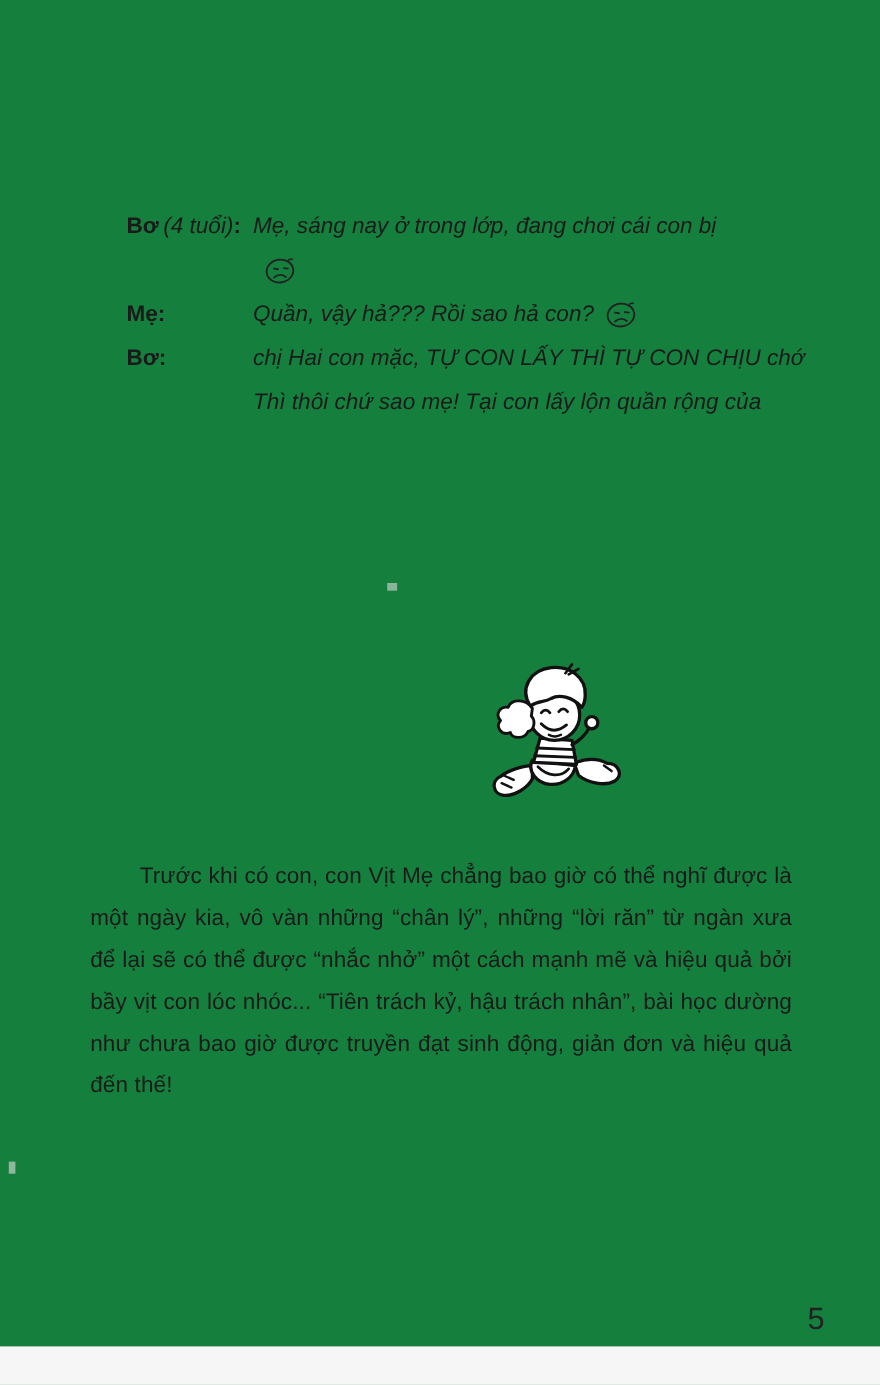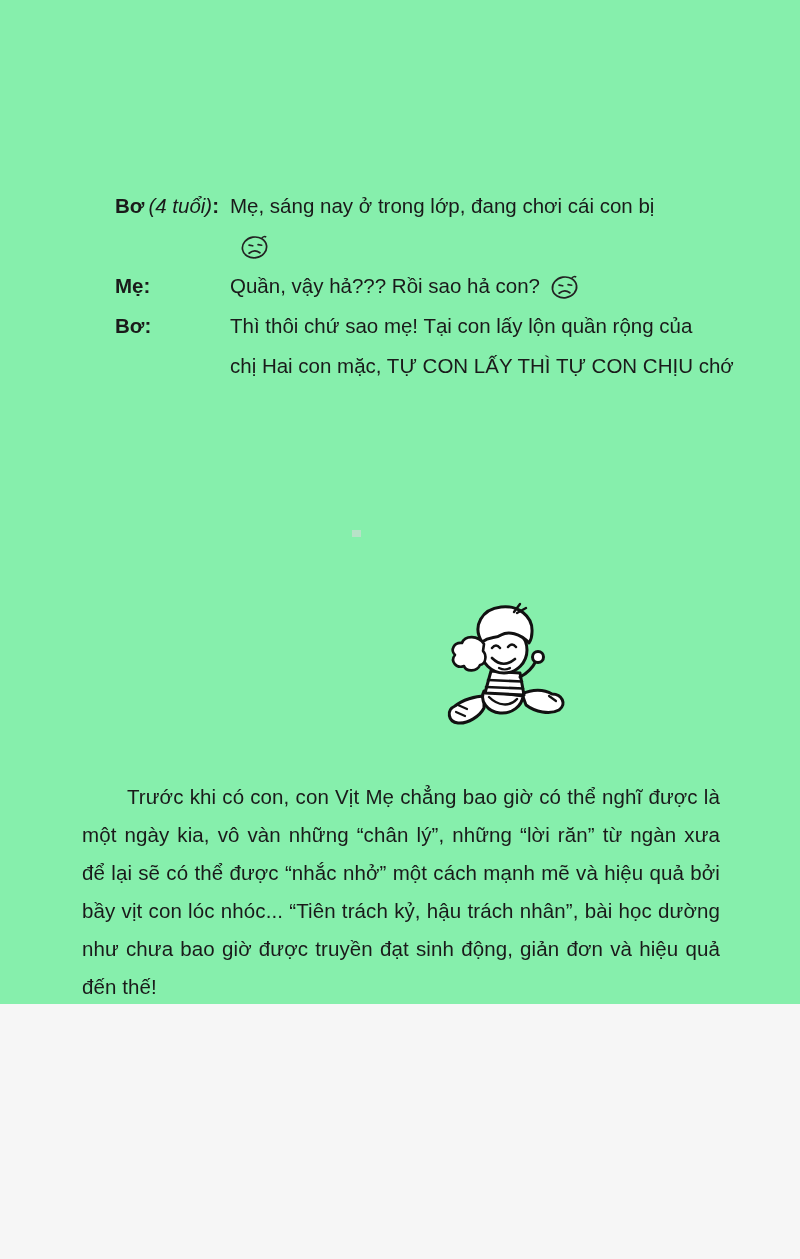--- a/index.html
+++ b/index.html
@@ -3,22 +3,22 @@
 <meta charset="utf-8">
 <style>
   html, body { margin: 0; padding: 0; }
   body {
     width: 800px; height: 1259px;
     background: #f6f6f6;
     font-family: "Liberation Sans", sans-serif;
   }
   .page {
     position: relative;
-    width: 800px; height: 1004px;
-    background: #86efac;
+    width: 800px; height: 1224px;
+    background: #15803d;
     color: #1a1a1a;
     overflow: hidden;
   }
 
   
   .dialogue {
     position: absolute;
     left: 115px; top: 186px;
     width: 600px;
   }
@@ -29,20 +29,21 @@
     line-height: 40px;
     white-space: nowrap;
   }
   .speaker .sp-name { font-weight: 700; }
   .speaker .sp-note { font-style: italic; font-weight: 400; margin-left: 4px; }
   .speaker .sp-colon { font-weight: 700; }
   .dtext {
     flex: 1;
     font-size: 20.5px;
     line-height: 40px;
+    font-style: italic;
   }
   .dline { white-space: nowrap; }
   .sadface {
     width: 31px; height: 27px;
     vertical-align: -7px;
     margin-left: 9px;
   }
 
   
   .illustration {
@@ -118,22 +119,22 @@
             <path d="M11,22.5 Q17,17.5 23,22" fill="none" stroke="#222" stroke-width="1.9" stroke-linecap="round"></path>
           </svg></div>
       </div>
     </div>
 
     <div class="entry">
       <div class="speaker">
         <span class="sp-name">Bơ</span><span class="sp-colon">:</span>
       </div>
       <div class="dtext">
+        <div class="dline"><span>chị Hai con mặc, TỰ CON LẤY THÌ TỰ CON CHỊU chớ</span></div>
         <div class="dline"><span>Thì thôi chứ sao mẹ! Tại con lấy lộn quần rộng của</span></div>
-        <div class="dline"><span>chị Hai con mặc, TỰ CON LẤY THÌ TỰ CON CHỊU chớ</span></div>
       </div>
     </div>
 
   </section>
 
   <div class="illustration">
     <svg viewBox="0 0 170 138" aria-hidden="true">
       <g fill="none" stroke="#111" stroke-width="3" stroke-linecap="round" stroke-linejoin="round">
 
         <path d="M84,92 C94,87 106,87 114,92 C124,92 129,102 121,108 C112,113 97,110 88,103 Z" fill="#fff"></path>

